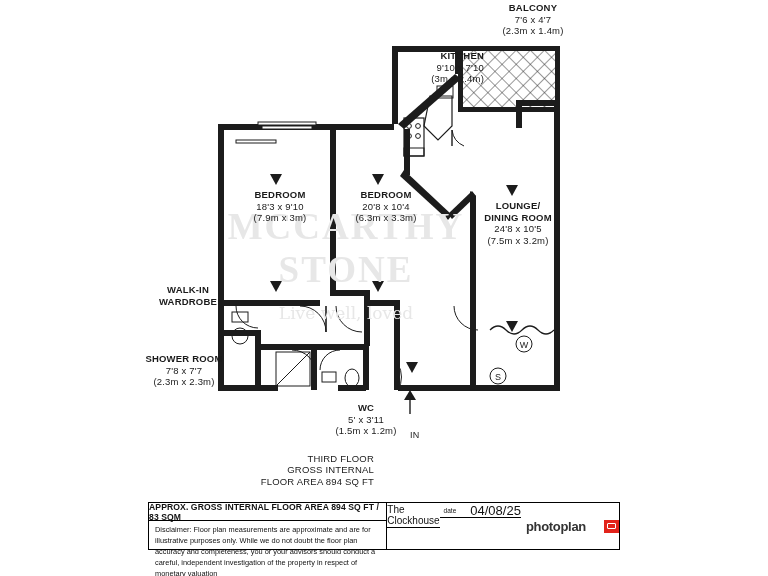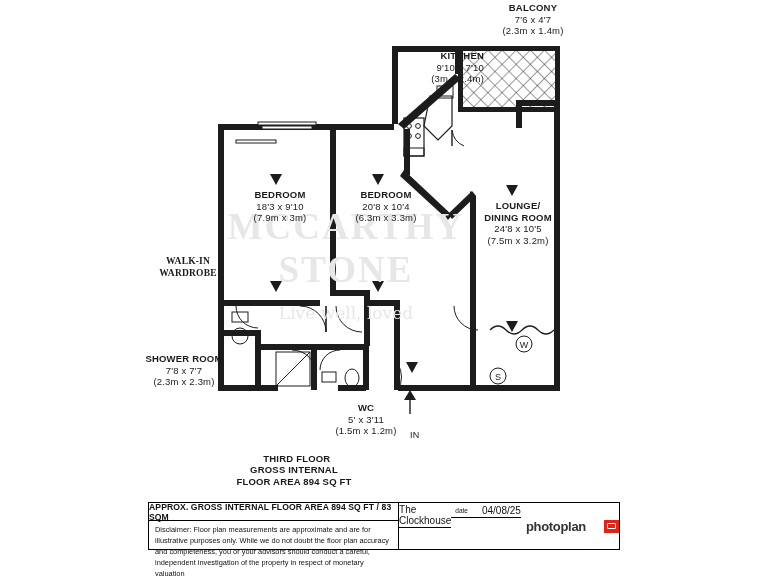--- a/index.html
+++ b/index.html
@@ -86,21 +86,21 @@
   }
   .panel-date {
     height: 14px;
     border-bottom: 1px solid #000000;
     display: flex;
     align-items: center;
     font-size: 6.5px;
     padding-left: 4px;
     gap: 14px;
   }
-  .panel-date .date-val { font-size: 10px; }
+  .panel-date .date-val { font-size: 13px; }
   .panel-logo {
     flex: 1;
     display: flex;
     align-items: center;
     padding-left: 5px;
     gap: 18px;
   }
   .logo-text {
     font-size: 13px;
     font-weight: bold;
@@ -284,27 +284,27 @@
   <div class="wm2">Live well, loved</div>
 </div>
 
 <div id="room-labels">
     <div class="lbl" style="left: 488px; top: 2px; width: 90px;"><div>BALCONY</div><div class="sub">7'6 x 4'7</div><div class="sub">(2.3m x 1.4m)</div></div>
     <div class="lbl" style="left: 388px; top: 50px; width: 96px; text-align: right;"><div>KITCHEN</div><div class="sub">9'10 x 7'10</div><div class="sub">(3m x 2.4m)</div></div>
     <div class="lbl" style="left: 232px; top: 189px; width: 96px;"><div>BEDROOM</div><div class="sub">18'3 x 9'10</div><div class="sub">(7.9m x 3m)</div></div>
     <div class="lbl" style="left: 338px; top: 189px; width: 96px;"><div>BEDROOM</div><div class="sub">20'8 x 10'4</div><div class="sub">(6.3m x 3.3m)</div></div>
     <div class="lbl" style="left: 470px; top: 200px; width: 96px;"><div>LOUNGE/
 DINING ROOM</div><div class="sub">24'8 x 10'5</div><div class="sub">(7.5m x 3.2m)</div></div>
-    <div class="lbl" style="left: 140px; top: 256px; width: 96px; font-family: Liberation Serif, serif;"><div>WALK-IN
+    <div class="lbl" style="left: 140px; top: 284px; width: 96px;"><div>WALK-IN
 WARDROBE</div></div>
     <div class="lbl" style="left: 132px; top: 353px; width: 104px;"><div>SHOWER ROOM</div><div class="sub">7'8 x 7'7</div><div class="sub">(2.3m x 2.3m)</div></div>
     <div class="lbl" style="left: 318px; top: 402px; width: 96px;"><div>WC</div><div class="sub">5' x 3'11</div><div class="sub">(1.5m x 1.2m)</div></div>
   </div>
 
-<div class="lbl" style="left:214px; top:441px; width:160px; text-align:center; font-weight:bold;">
+<div class="lbl" style="left:214px; top:441px; width:160px; text-align:right; font-weight:normal;">
   <span>THIRD FLOOR
 GROSS INTERNAL
 FLOOR AREA 894 SQ FT</span>
 </div>
 
 <div class="lbl normal" style="left:398px; top:418px; width:28px; font-size:9px;">
   <span>IN</span>
 </div>
 
 <div class="panel">

